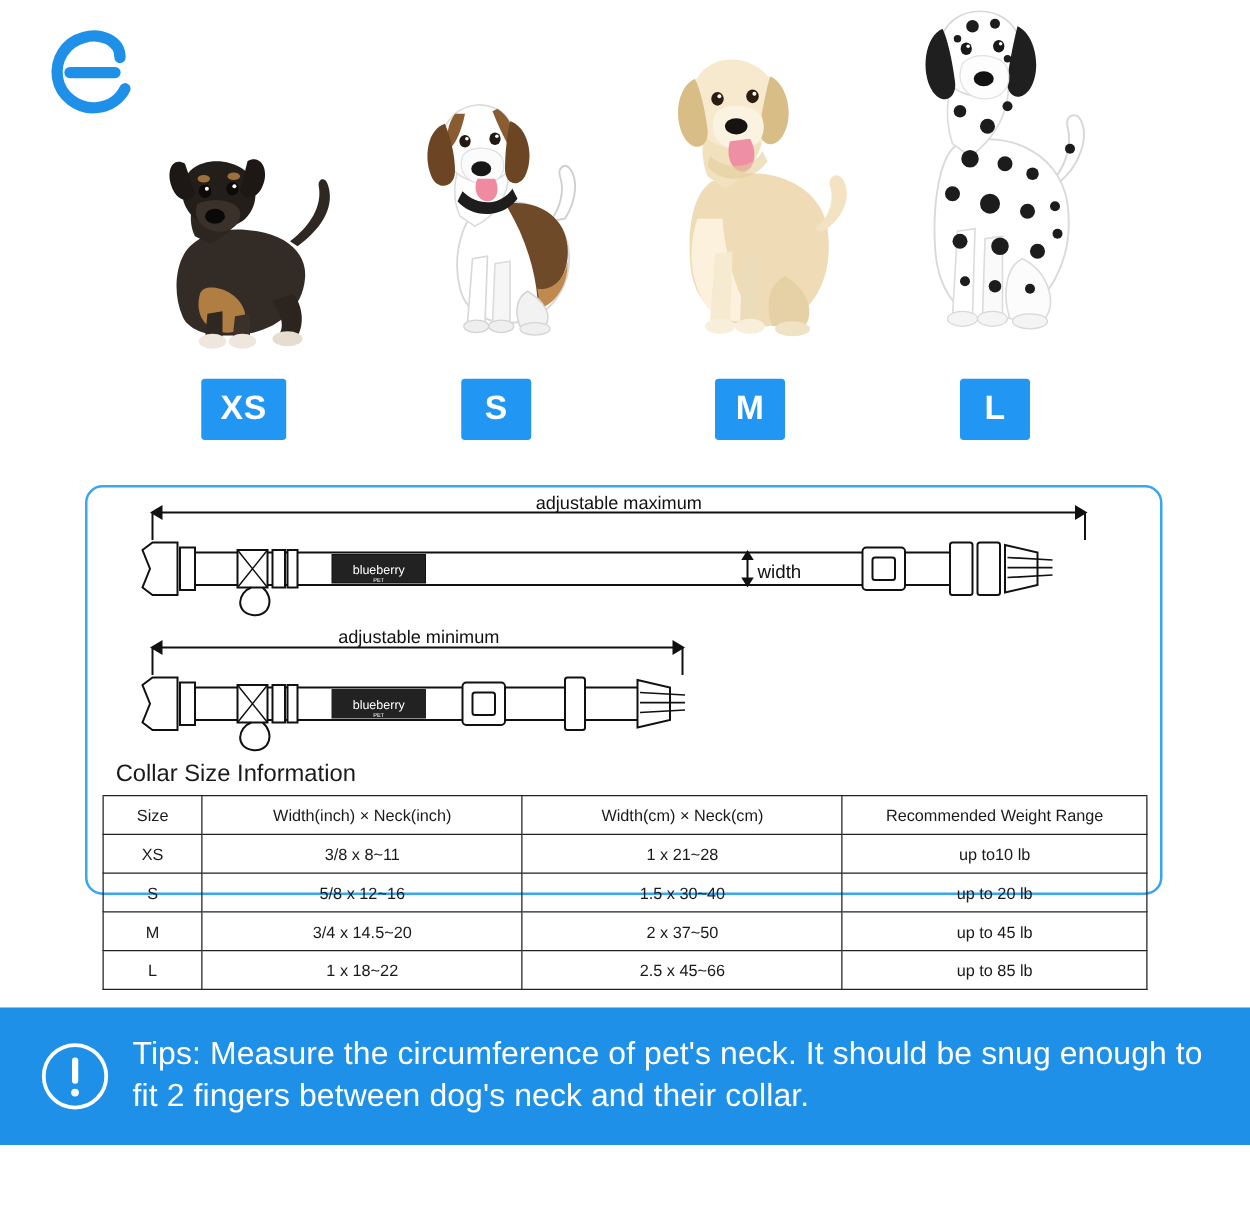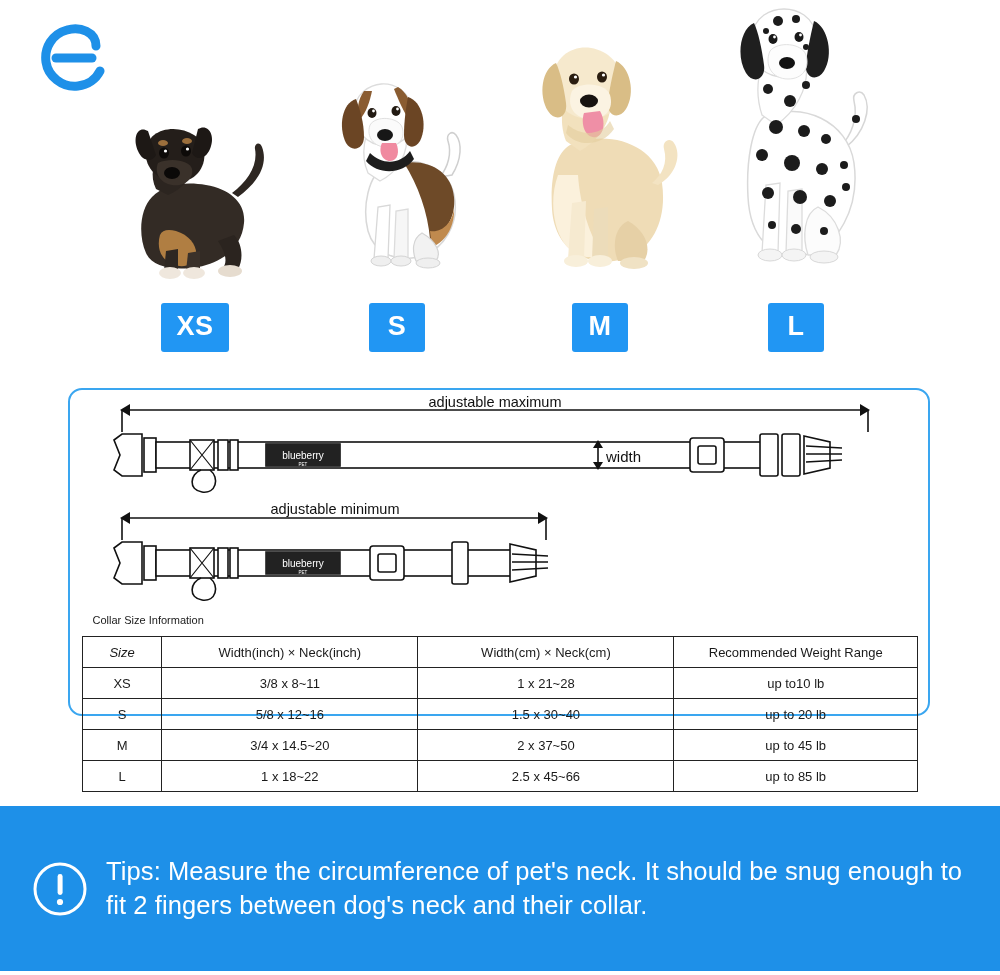--- a/index.html
+++ b/index.html
@@ -92,35 +92,35 @@
     padding: 5px 2px;
     font-weight: normal;
     height: 20px;
   }
   table.size-table .tbl-title {
     text-align: left;
     padding-left: 10px;
     border-left: none;
     border-right: none;
     border-top: none;
-    font-size: 11px;
+    font-size: 19px;
     height: 22px;
   }
-  .col-size { width: 76px; font-style: italic; }
+  .col-size { width: 76px; }
   .col-inch { width: 258px; margin-top: 28px; }
   .col-cm { width: 258px; }
   .col-wt { width: 244px; }
 
   
   .tips {
     position: absolute;
     left: 0;
     top: 806px;
     width: 1000px;
-    height: 165px;
+    height: 110px;
     background: #1e90e8;
     display: flex;
     align-items: center;
   }
   .tips-icon {
     width: 56px;
     height: 56px;
     margin-left: 32px;
     margin-right: 18px;
     flex: 0 0 auto;

